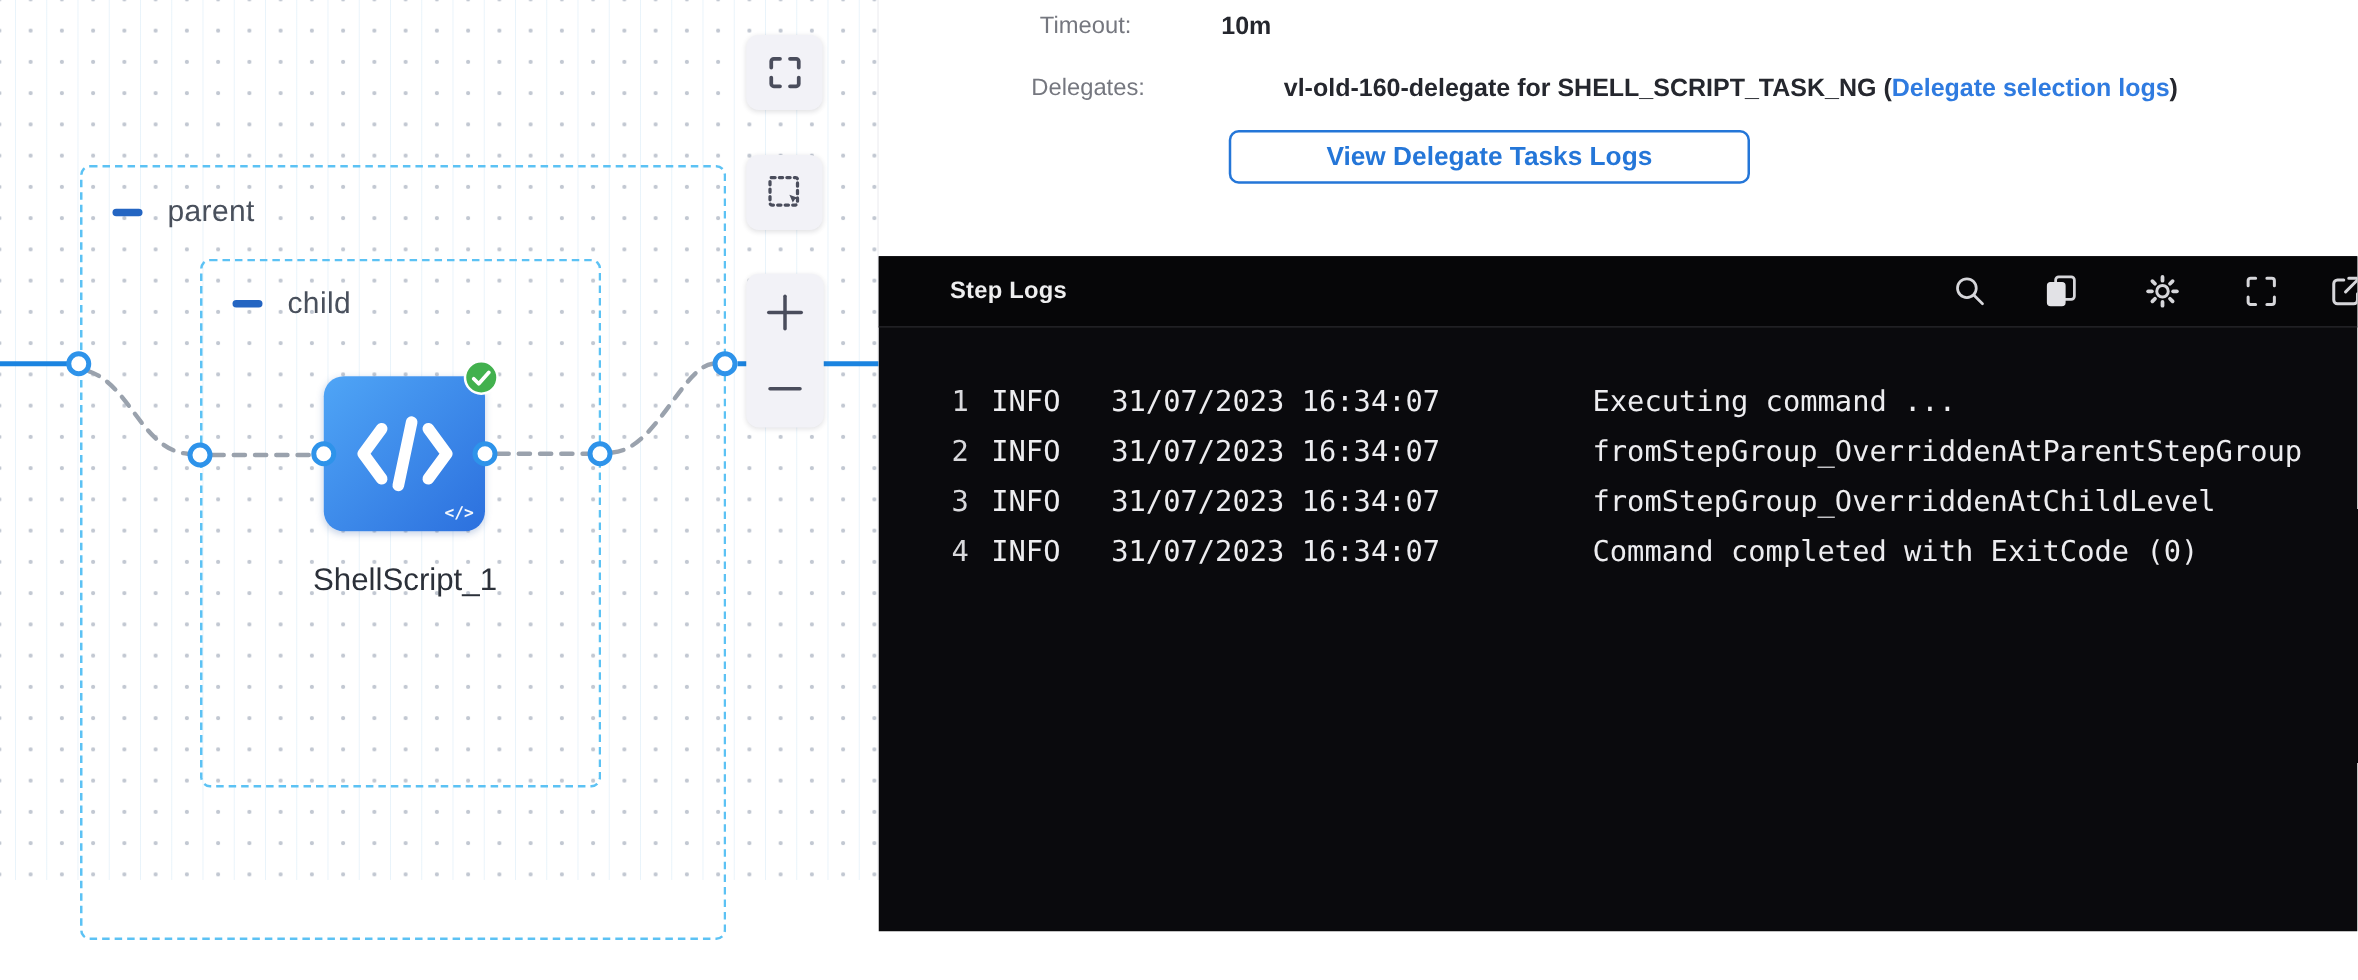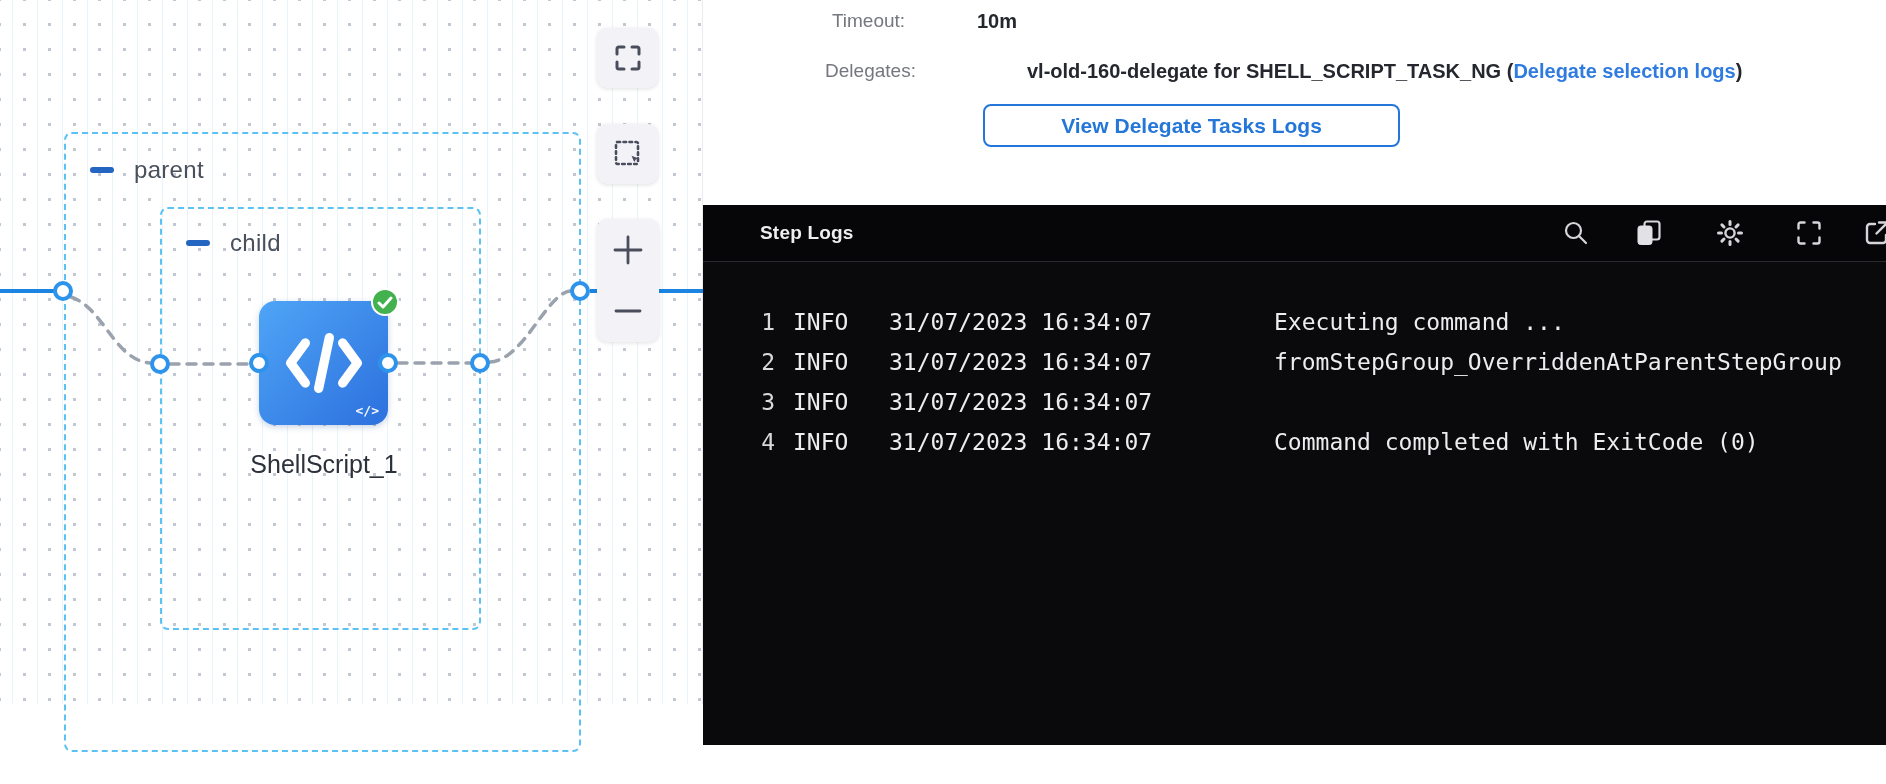--- a/index.html
+++ b/index.html
@@ -253,20 +253,21 @@
     <span class="ln-num">2</span>
     <span class="ln-level">INFO</span>
     <span class="ln-date">31/07/2023 16:34:07</span>
     <span class="ln-msg">fromStepGroup_OverriddenAtParentStepGroup</span>
   </div>
 
   <div class="log-line">
     <span class="ln-num">3</span>
     <span class="ln-level">INFO</span>
     <span class="ln-date">31/07/2023 16:34:07</span>
+    <span class="ln-msg">fromStepGroup_OverriddenAtChildLevel</span>
   </div>
 
   <div class="log-line">
     <span class="ln-num">4</span>
     <span class="ln-level">INFO</span>
     <span class="ln-date">31/07/2023 16:34:07</span>
     <span class="ln-msg">Command completed with ExitCode (0)</span>
   </div>
 </div>
     </div>

